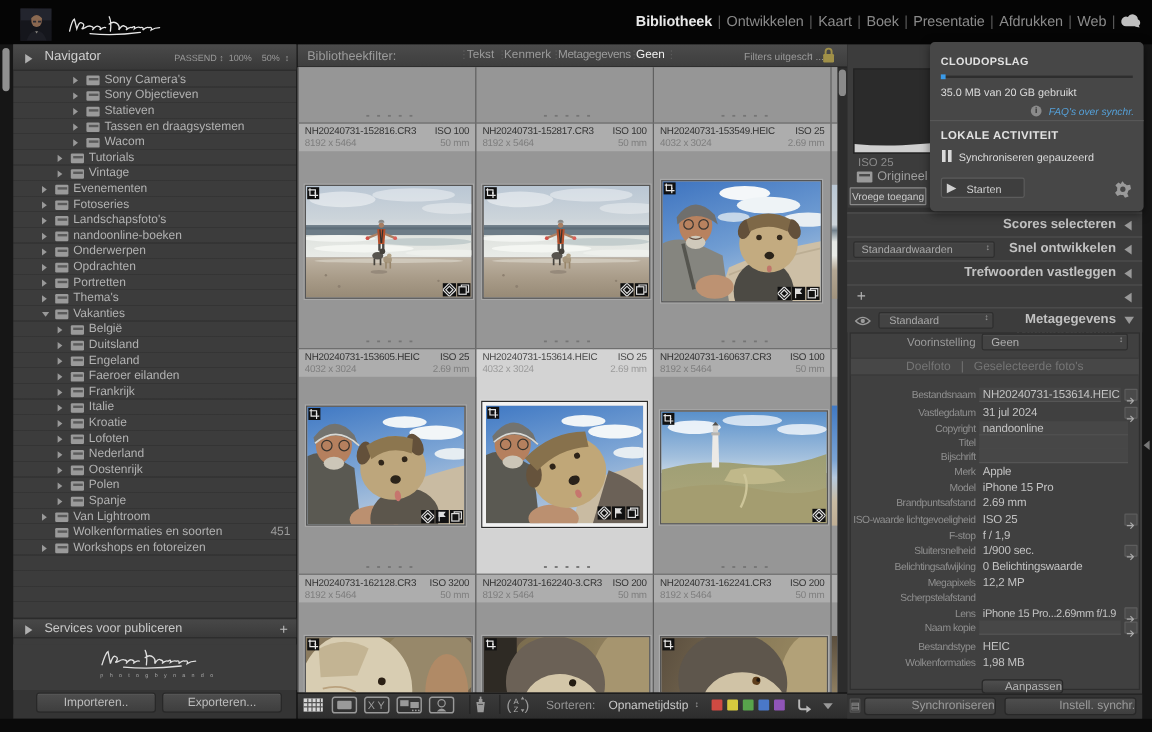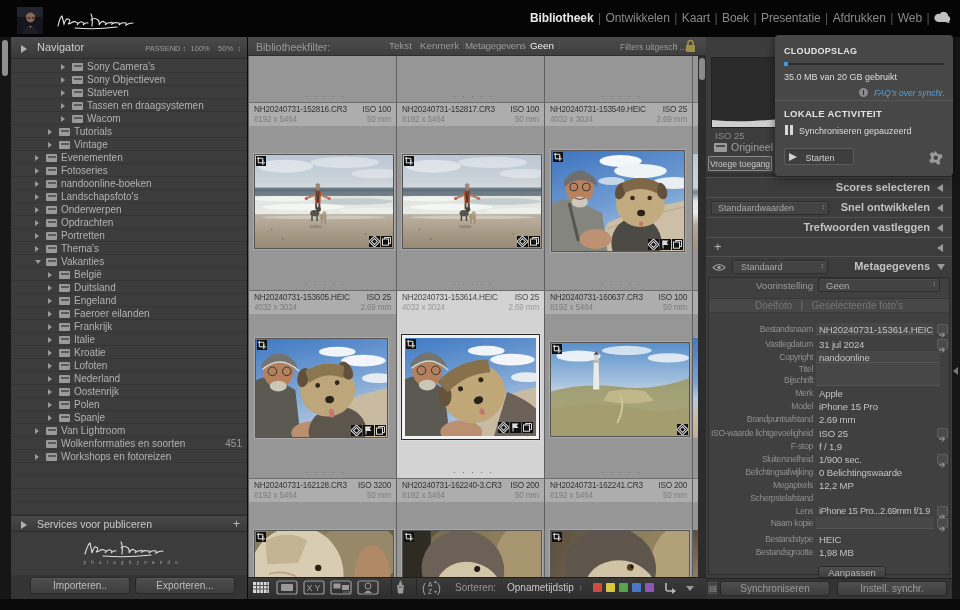--- a/index.html
+++ b/index.html
@@ -56,21 +56,21 @@
 .cell.sel .dim,.cell.sel .mm{color:#9b9b9b;}
 .photo{position:absolute;border:1px solid #555555;overflow:hidden;box-shadow:0 0 0 1px rgba(255,255,255,0.18);}
 .photo svg{display:block;}
 .badge{position:absolute;width:11px;height:11px;background:#111;color:#ddd;}
 #toolbar{left:248px;top:577px;width:458px;height:22px;background:linear-gradient(#3a3a3a,#2d2d2d);border-top:1px solid #1f1f1f;}
 
 #rightpanel{left:706px;top:37px;width:246px;height:562px;background:#3c3c3c;}
 #rightedge{left:952px;top:37px;width:8px;height:573px;background:#161616;}
 .dd{position:absolute;background:#434343;border:1px solid #2e2e2e;border-radius:2px;color:#a8a8a8;box-shadow:0 1px 0 rgba(255,255,255,0.05) inset;}
 .dd .ar{position:absolute;right:3px;top:1px;font-size:7px;color:#999;line-height:1;}
-.rbtn{position:absolute;background:linear-gradient(#4e4e4e,#3e3e3e);border:1px solid #282828;border-radius:3px;color:#b5b5b5;text-align:center;}
+.rbtn{position:absolute;background:linear-gradient(#4e4e4e,#3e3e3e);border:1px solid #282828;border-radius:3px;color:#b5b5b5;text-align:right;}
 
 #popup{left:775px;top:35px;width:178px;height:141px;background:#474747;border-radius:4px;box-shadow:0 2px 8px rgba(0,0,0,0.5);}
 #popup .h{position:absolute;left:9px;font-size:10px;font-weight:bold;color:#e2e2e2;letter-spacing:0.3px;}
 </style></head>
 <body>
 <div id="stage">
 <div class="abs" id="topbar"></div>
 <div class="abs" id="avatar">
   <svg width="26" height="27" viewBox="0 0 26 27">
     <rect width="26" height="27" fill="#15161c"></rect>
@@ -145,26 +145,26 @@
           <div class="lbl" style="left:50px;text-align:right;">Evenementen</div>
         </div>
   <div class="trow">
           <div class="tri" style="left:24px;"></div>
           <div class="fold" style="left:35px;"></div>
           <div class="lbl" style="left:50px;">Fotoseries</div>
         </div>
   <div class="trow">
           <div class="tri" style="left:24px;"></div>
           <div class="fold" style="left:35px;"></div>
+          <div class="lbl" style="left:50px;">Landschapsfoto's</div>
+        </div>
+  <div class="trow">
+          <div class="tri" style="left:24px;"></div>
+          <div class="fold" style="left:35px;"></div>
           <div class="lbl" style="left:50px;">nandoonline-boeken</div>
-        </div>
-  <div class="trow">
-          <div class="tri" style="left:24px;"></div>
-          <div class="fold" style="left:35px;"></div>
-          <div class="lbl" style="left:50px;">Landschapsfoto's</div>
         </div>
   <div class="trow">
           <div class="tri" style="left:24px;"></div>
           <div class="fold" style="left:35px;"></div>
           <div class="lbl" style="left:50px;">Onderwerpen</div>
         </div>
   <div class="trow">
           <div class="tri" style="left:24px;"></div>
           <div class="fold" style="left:35px;"></div>
           <div class="lbl" style="left:50px;">Opdrachten</div>
@@ -1024,21 +1024,21 @@
 <div class="abs" style="left:231px;top:469px;width:11px;height:10px;background:#4a4a4a;border:1px solid #5d5d5d;border-radius:1px;"><svg width="9" height="8" viewBox="0 0 9 8">
           <path d="M1 4 h5 M4 1.5 L6.5 4 L4 6.5" stroke="#aaa" stroke-width="1" fill="none"></path>
         </svg></div>
 <div class="abs" style="right:139px;top:481px;font-size:8.6px;color:#8f8f8f;white-space:nowrap;letter-spacing:-0.35px;">Naam kopie</div>
 <div class="abs" style="left:110px;top:480px;width:118px;height:12px;background:#474747;border-bottom:1px solid #555;"></div>
 <div class="abs" style="left:231px;top:481px;width:11px;height:10px;background:#4a4a4a;border:1px solid #5d5d5d;border-radius:1px;"><svg width="9" height="8" viewBox="0 0 9 8">
           <path d="M1 4 h5 M4 1.5 L6.5 4 L4 6.5" stroke="#aaa" stroke-width="1" fill="none"></path>
         </svg></div>
 <div class="abs" style="right:139px;top:497px;font-size:8.6px;color:#8f8f8f;white-space:nowrap;letter-spacing:-0.35px;">Bestandstype</div>
 <div class="abs" style="left:113px;top:497px;font-size:9.6px;color:#c2c2c2;white-space:nowrap;letter-spacing:-0.15px;">HEIC</div>
-<div class="abs" style="right:139px;top:510px;font-size:8.6px;color:#8f8f8f;white-space:nowrap;letter-spacing:-0.35px;">Bestandsgrootte</div>
+<div class="abs" style="right:139px;top:510px;font-size:8.6px;color:#8f8f8f;white-space:nowrap;letter-spacing:-0.35px;">Wolkenformaties</div>
 <div class="abs" style="left:113px;top:510px;font-size:9.6px;color:#c2c2c2;white-space:nowrap;letter-spacing:-0.15px;">1,98 MB</div>
 <div class="rbtn" style="left:112px;top:529px;width:68px;height:12px;font-size:9.5px;line-height:12px;">Aanpassen</div>
 <div class="abs" style="left:0;top:541px;width:246px;height:21px;background:#343434;border-top:1px solid #222;">
 <div style="position:absolute;left:2px;top:3px;width:9px;height:12px;background:#3e3e3e;border:1px solid #555;border-radius:1px;color:#999;font-size:8px;text-align:center;line-height:11px;">▤</div>
 <div class="rbtn" style="left:14px;top:2px;width:110px;height:15px;font-size:10px;line-height:14px;color:#9a9a9a;">Synchroniseren</div>
 <div class="rbtn" style="left:131px;top:2px;width:110px;height:15px;font-size:10px;line-height:14px;color:#9a9a9a;">Instell. synchr.</div>
 </div>
 </div>
 <div class="abs" id="rightedge">
       <div style="position:absolute;left:1px;top:330px;width:0;height:0;border-right:5px solid #777;border-top:4px solid transparent;border-bottom:4px solid transparent;"></div>

